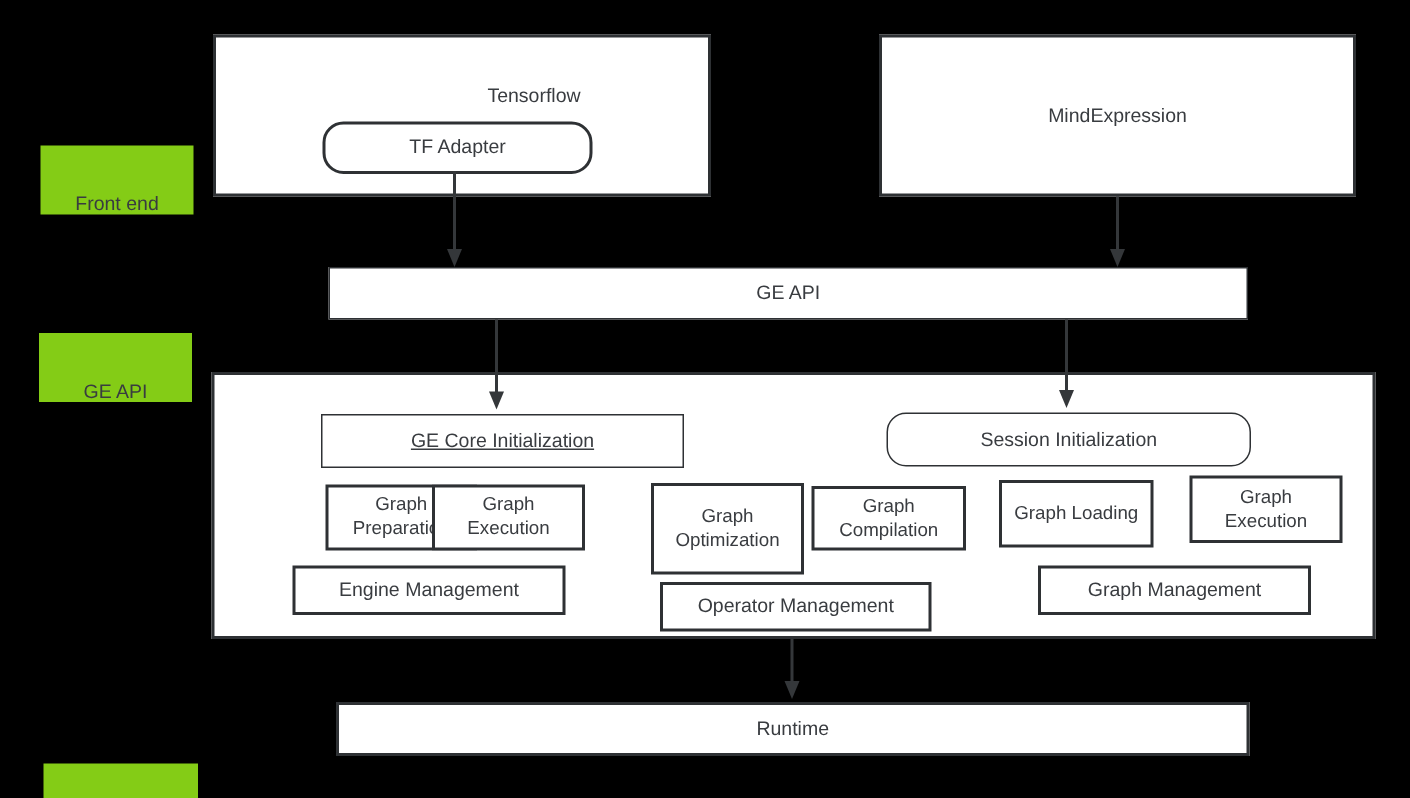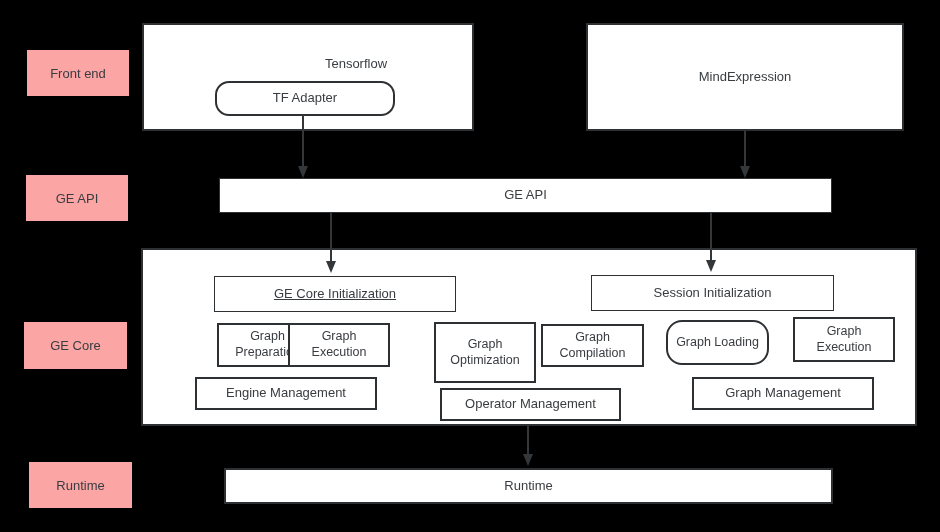--- a/index.html
+++ b/index.html
@@ -8,43 +8,40 @@
     font-family:"Liberation Sans","DejaVu Sans",sans-serif;
     color:#393c40;overflow:hidden;
   }
   .box{
     position:absolute;background:#ffffff;border:2px solid #2e3134;
     box-sizing:border-box;display:flex;align-items:center;justify-content:center;
     text-align:center;font-size:13px;line-height:1.25;
   }
   .thin{border-width:1px;}
   .side-label{
-    position:absolute;background:#fca5a5;border:none;
-    display:flex;align-items:center;justify-content:center;
-    font-size:13px;box-sizing:border-box;
+    position:absolute;background:#84cc16;border:none;
+    display:flex;align-items:flex-end;justify-content:center;
+    font-size:13px;box-sizing:border-box;margin-top:47px;
   }
   .stage{font-size:12.5px;padding:0 3px;}
   .tf-title{position:absolute;left:0;top:31px;width:100%;text-align:center;font-size:13px;margin-left:48px;}
   svg.arrows{position:absolute;left:0;top:0;pointer-events:none;}
   .arrow-line{stroke:#34373a;stroke-width:2;}
   .arrow-head{fill:#34373a;}
 </style>
 </head>
 <body>
 
 <div class="canvas">
 
   <div class="side-label" style="left:27px;top:50px;width:102px;height:46px;">
     <span>Front end</span>
   </div>
   <div class="side-label" style="left:26px;top:175px;width:102px;height:46px;">
     <span>GE API</span>
-  </div>
-  <div class="side-label" style="left:24px;top:322px;width:103px;height:47px;">
-    <span>GE Core</span>
   </div>
   <div class="side-label" style="left:29px;top:462px;width:103px;height:46px;">
     <span>Runtime</span>
   </div>
 
   <div class="box" style="left:142px;top:23px;width:332px;height:108px;">
     <div class="tf-title">Tensorflow</div>
     <div class="box" style="left:71px;top:56px;width:180px;height:35px;border-radius:14px;">
       <span>TF Adapter</span>
     </div>
@@ -56,37 +53,37 @@
 
   <div class="box thin" style="left:219px;top:178px;width:613px;height:35px;">
     <span>GE API</span>
   </div>
 
   <div class="box" style="left:141px;top:248px;width:776px;height:178px;">
 
     <div class="box thin" style="left:71px;top:26px;width:242px;height:36px;text-decoration:underline;">
       <span>GE Core Initialization</span>
     </div>
-    <div class="box thin" style="left:448px;top:25px;width:243px;height:36px;">
+    <div class="box thin" style="left:448px;top:25px;width:243px;height:36px;border-radius:13px;">
       <span>Session Initialization</span>
     </div>
 
     <div class="box stage" style="left:26px;top:73px;width:101px;height:44px;margin-left:48px;">
       <span>Graph Preparation</span>
     </div>
     <div class="box stage" style="left:145px;top:73px;width:102px;height:44px;">
       <span>Graph Execution</span>
     </div>
     <div class="box stage" style="left:291px;top:72px;width:102px;height:61px;align-items:center;">
       <span>Graph Optimization</span>
     </div>
     <div class="box stage" style="left:398px;top:74px;width:103px;height:43px;">
       <span>Graph Compilation</span>
     </div>
-    <div class="box stage" style="left:523px;top:70px;width:103px;height:45px;border-radius:16px;">
+    <div class="box stage" style="left:523px;top:70px;width:103px;height:45px;">
       <span>Graph Loading</span>
     </div>
     <div class="box stage" style="left:650px;top:67px;width:102px;height:45px;">
       <span>Graph Execution</span>
     </div>
 
     <div class="box" style="left:52px;top:127px;width:182px;height:33px;">
       <span>Engine Management</span>
     </div>
     <div class="box" style="left:297px;top:138px;width:181px;height:33px;">

